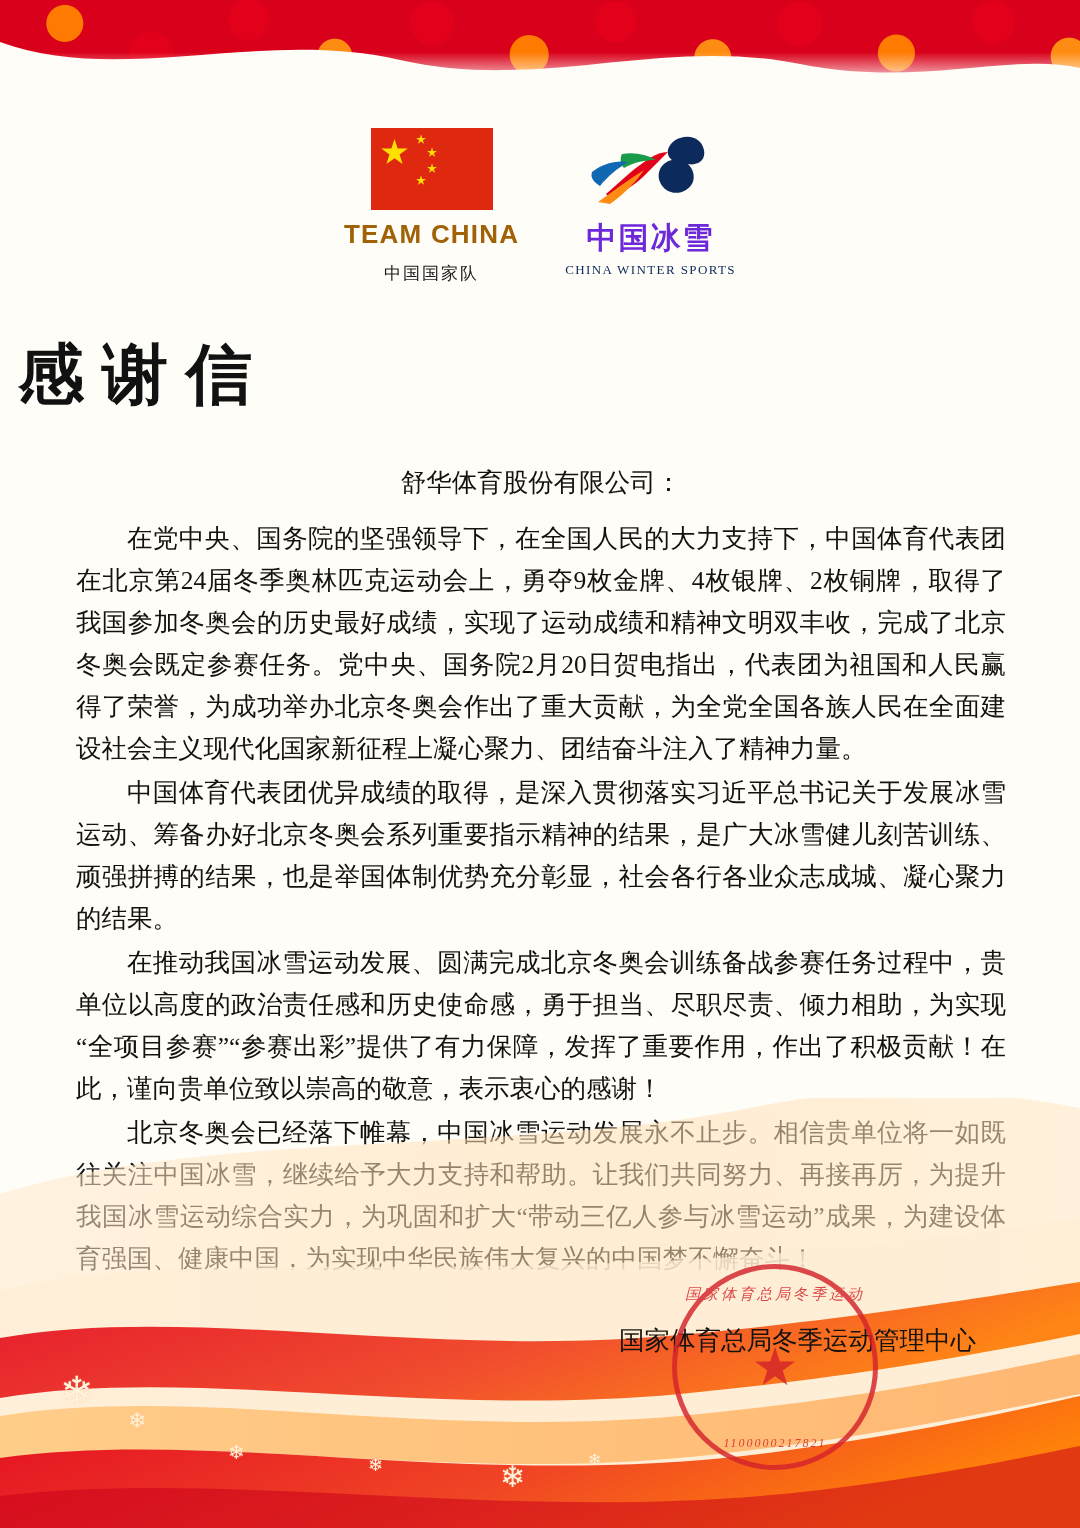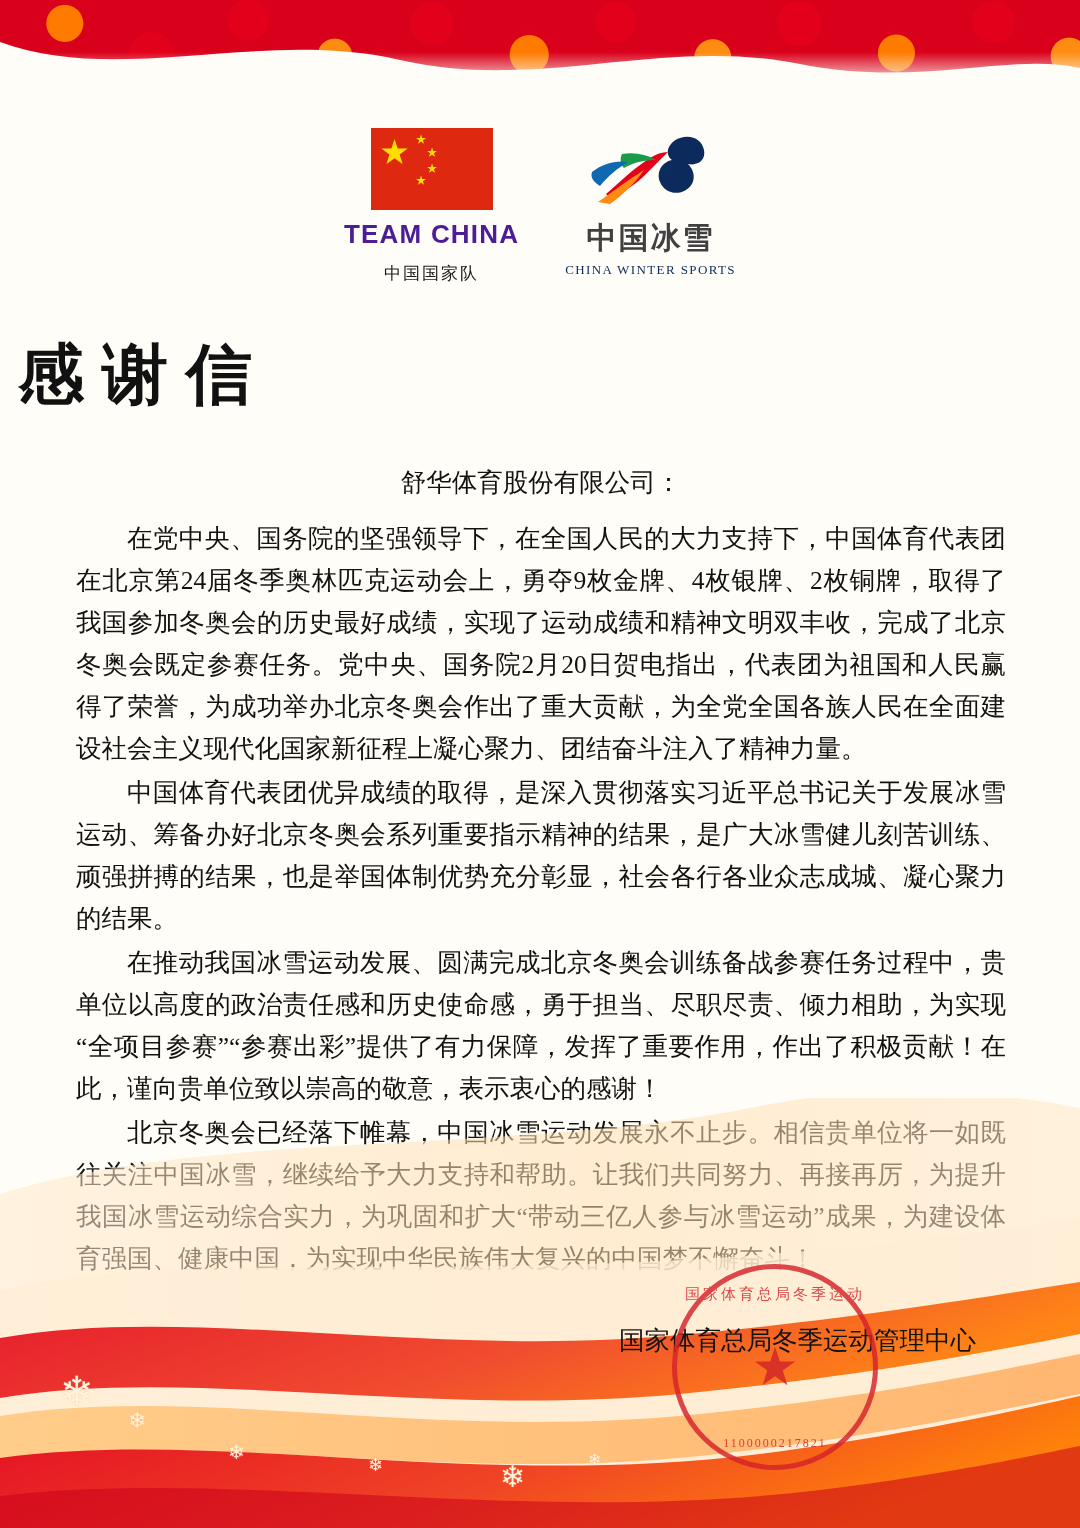--- a/index.html
+++ b/index.html
@@ -94,38 +94,38 @@
     line-height: 1;
   }
   .flag .big-star { font-size: 30px; left: 9px; top: 9px; }
   .flag .small-star { font-size: 11px; }
   .team-name {
     margin-top: 9px;
     font-family: "Liberation Sans", sans-serif;
     font-weight: bold;
     font-size: 26px;
     letter-spacing: 1.2px;
-    color: #4c1d95;
+    color: #a16207;
   }
   .team-sub {
     margin-top: 12px;
     font-size: 17px;
     color: #1a1a1a;
     letter-spacing: 2px;
   }
   .cws-mark {
     width: 150px;
     height: 86px;
     position: relative;
   }
   .cws-name {
     margin-top: 4px;
     font-size: 30px;
     font-weight: bold;
-    color: #404040;
+    color: #6d28d9;
     letter-spacing: 2px;
   }
   .cws-sub {
     margin-top: 3px;
     font-family: "Liberation Serif", serif;
     font-size: 13px;
     letter-spacing: 1.4px;
     color: #0d2a5c;
   }
 
@@ -192,20 +192,21 @@
     transform: translate(-50%,-50%);
     font-size: 46px;
     line-height: 1;
   }
   .seal-arc-top, .seal-arc-bottom {
     position: absolute;
     left: 0; width: 100%;
     text-align: center;
     font-size: 15px;
     letter-spacing: 3px;
+    font-style: italic;
   }
   .seal-arc-top { top: 16px; }
   .seal-arc-bottom { bottom: 14px; font-size: 12px; letter-spacing: 2px; }
 </style>
 </head>
 <body>
 
 <div class="page">
 
   <div class="top-band"></div>

